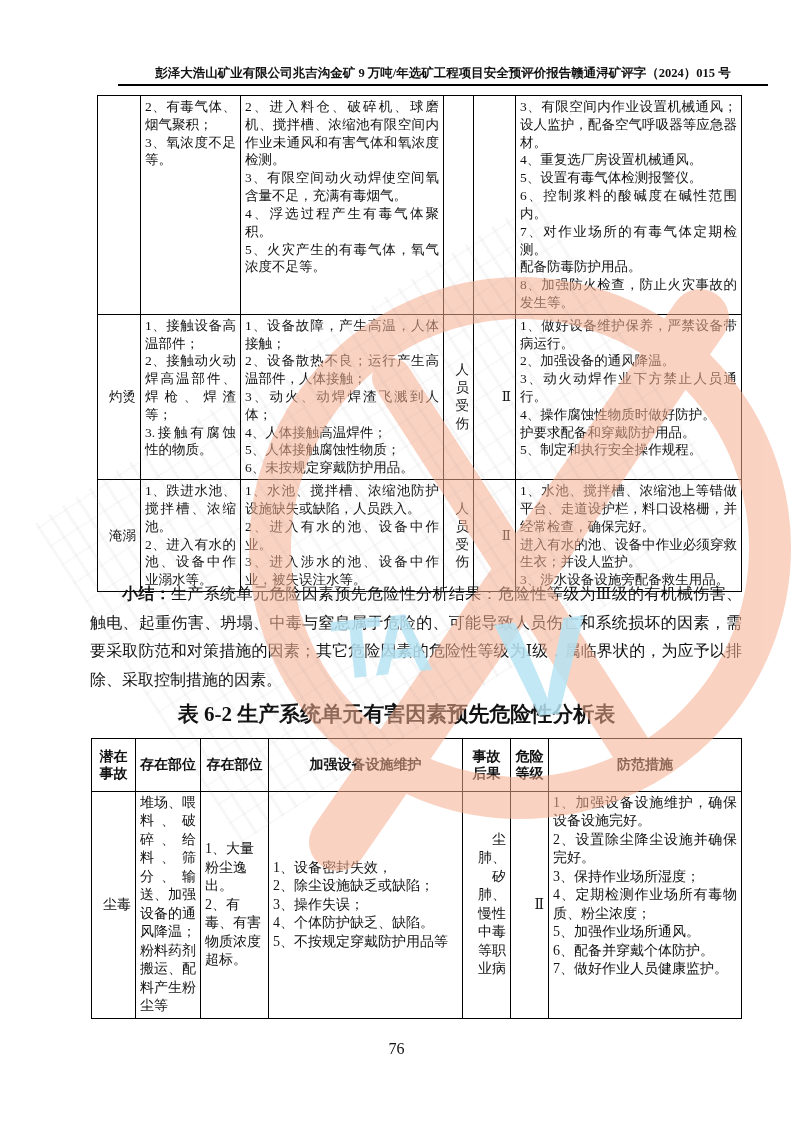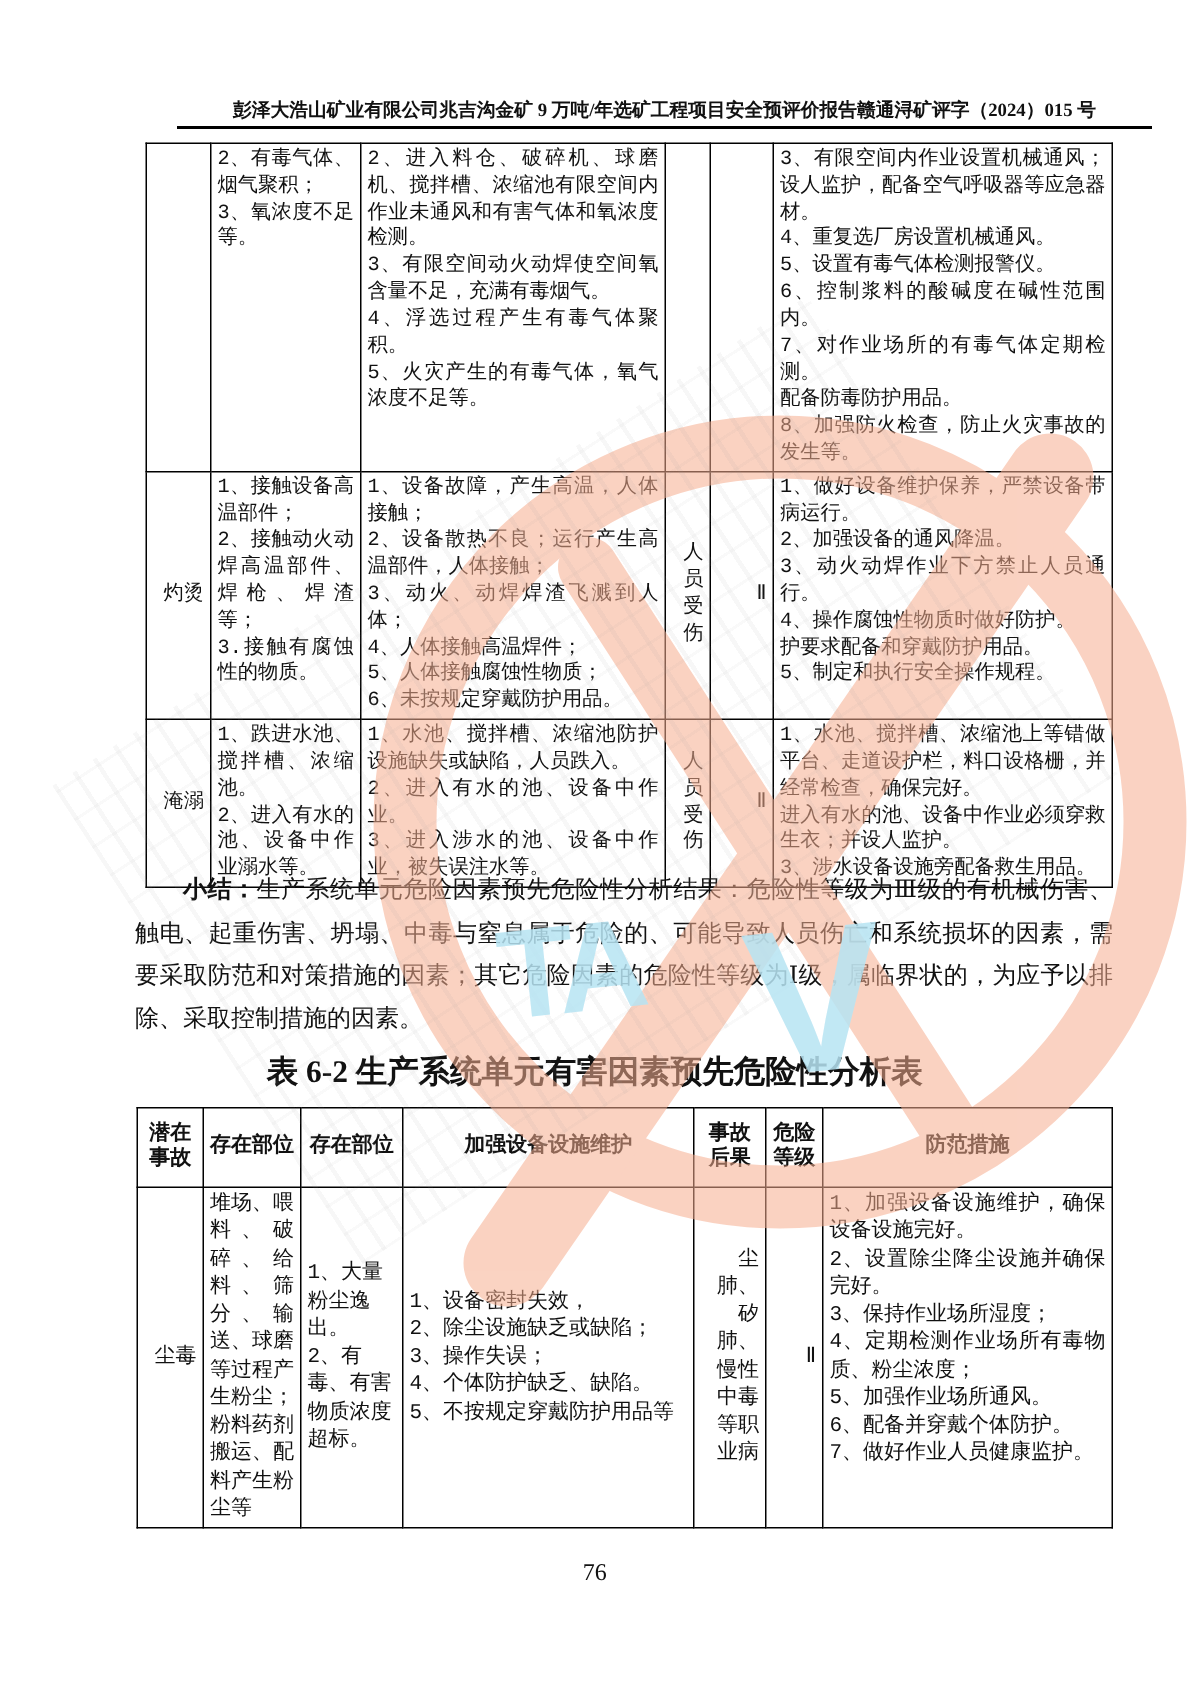--- a/index.html
+++ b/index.html
@@ -10,21 +10,21 @@
   
   .page-header{
     position:absolute;left:90px;top:65px;width:650px;
     display:flex;justify-content:center;align-items:flex-end;
     font-weight:bold;font-size:12.5px;line-height:16px;
     border-bottom:2px solid #000;padding-bottom:3px;margin-left:28px;
   }
   
   table{border-collapse:collapse;table-layout:fixed;background:transparent;}
   td,th{border:1.5px solid #000;padding:2px 4px;vertical-align:middle;
-        font-size:13.5px;line-height:1.32;word-break:break-all;font-family:Liberation Mono, monospace;}
+        font-size:13.5px;line-height:1.32;word-break:break-all;}
   .pre{white-space:pre-line;}
   .t-top{vertical-align:top;text-align:justify;}
   .t-center{text-align:right;}
   .tbl1{position:absolute;left:97px;top:95px;width:644px;}
   .tbl1 .r1{height:210px;} .tbl1 .r2{height:158px;} .tbl1 .r3{height:107px;}
   .tbl2{position:absolute;left:91px;top:738px;width:650px;border-radius:28px;}
   .tbl2 td,.tbl2 th{font-size:14px;}
   .tbl2 thead th{height:48px;font-weight:bold;text-align:center;line-height:1.25;}
   .tbl2 .body-row{height:196px;}
   
@@ -147,21 +147,21 @@
       <th>存在部位</th>
       <th>加强设备设施维护</th>
       <th>事故后果</th>
       <th>危险等级</th>
       <th>防范措施</th>
     </tr>
   </thead>
   <tbody>
     <tr class="body-row">
       <td class="t-center">尘毒</td>
-      <td class="pre t-top">堆场、喂料、破碎、给料、筛分、输送、球磨等过程产生粉尘；粉料药剂搬运、配料产生粉尘等</td>
+      <td class="pre t-top">堆场、喂料、破碎、给料、筛分、输送、加强设备的通风降温；粉料药剂搬运、配料产生粉尘等</td>
       <td class="pre">1、大量粉尘逸出。
 2、有毒、有害物质浓度超标。</td>
       <td class="pre">1、设备密封失效，
 2、除尘设施缺乏或缺陷；
 3、操作失误；
 4、个体防护缺乏、缺陷。
 5、不按规定穿戴防护用品等</td>
       <td class="t-center">尘肺、矽肺、慢性中毒等职业病</td>
       <td class="t-center">Ⅱ</td>
       <td class="pre t-top">1、加强设备设施维护，确保设备设施完好。

